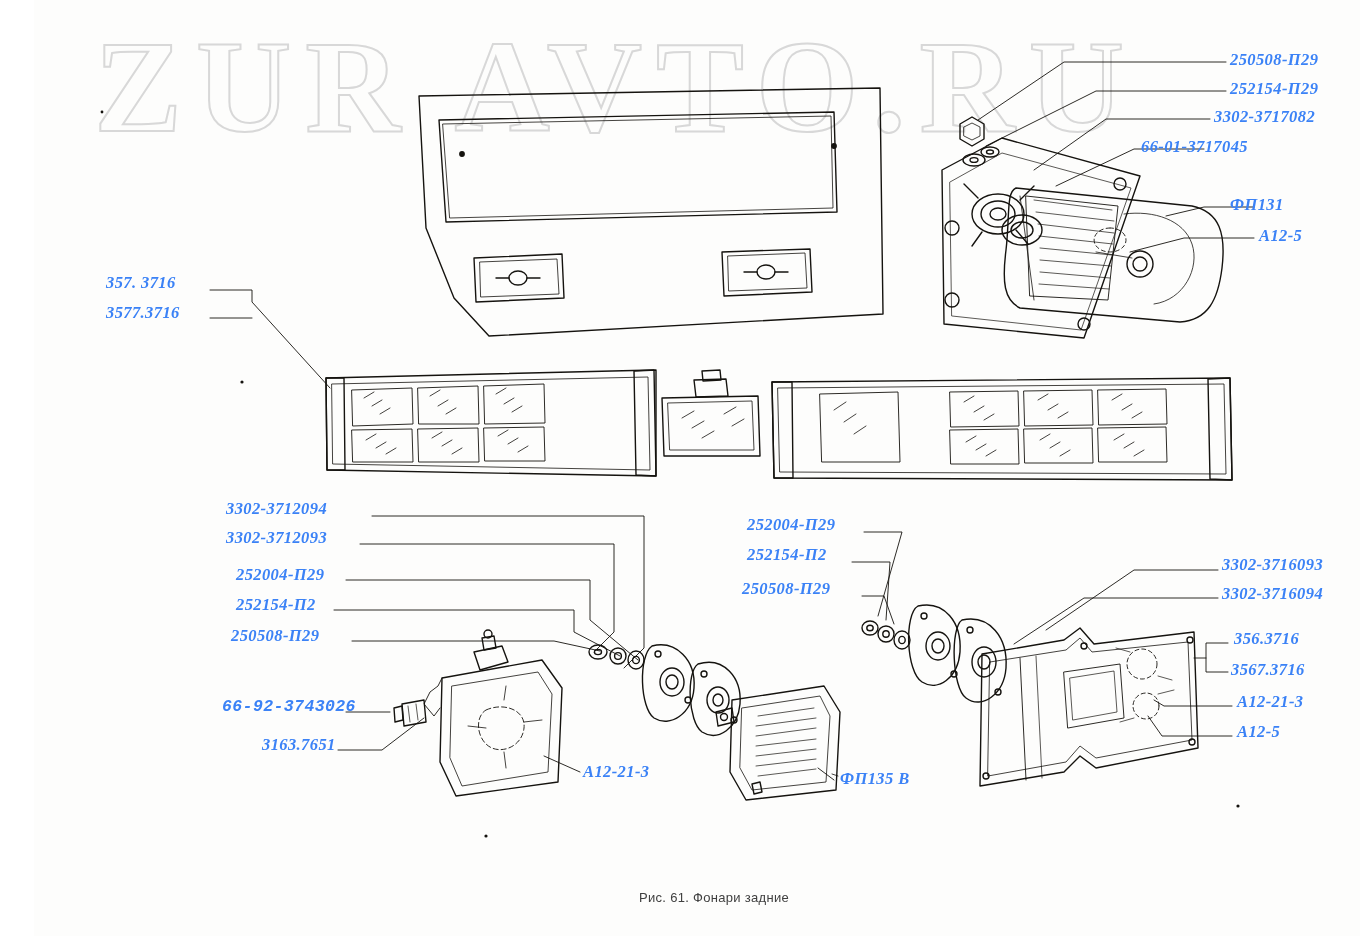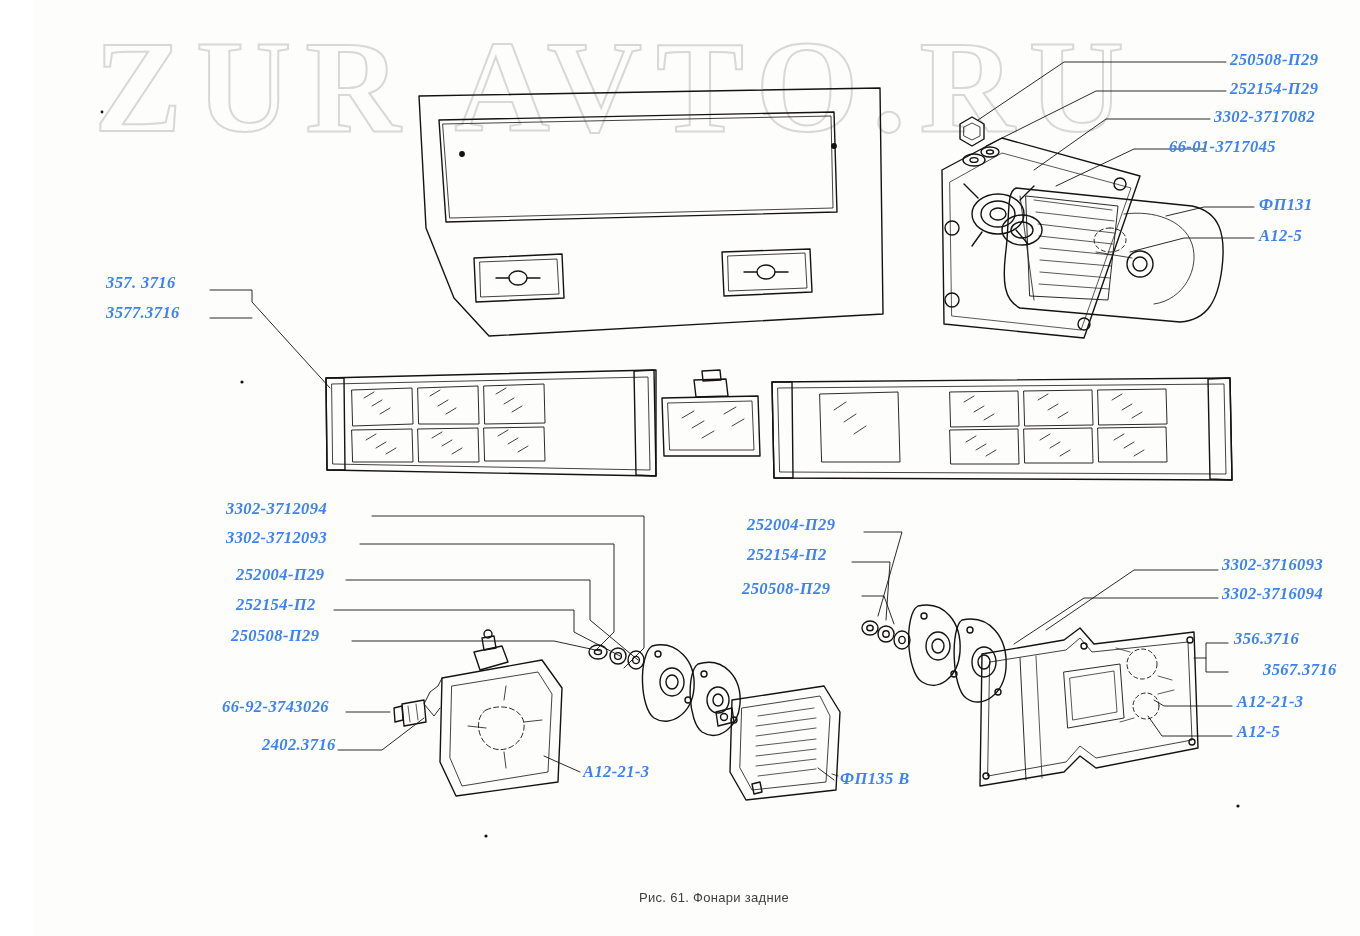--- a/index.html
+++ b/index.html
@@ -280,43 +280,43 @@
       <circle cx="208" cy="382" r="1.6" fill="#15130f" stroke="none"></circle>
       <circle cx="452" cy="836" r="1.6" fill="#15130f" stroke="none"></circle>
       <circle cx="1204" cy="806" r="1.6" fill="#15130f" stroke="none"></circle>
       <circle cx="68" cy="112" r="1.4" fill="#15130f" stroke="none"></circle>
     </g>
   </svg>
 
   <div class="lbl" style="left:1196px; top:50px;">250508-П29</div>
   <div class="lbl" style="left:1196px; top:79px;">252154-П29</div>
   <div class="lbl" style="left:1180px; top:107px;">3302-3717082</div>
-  <div class="lbl" style="left:1135px; top:137px;text-align:right;">66-01-3717045</div>
-  <div class="lbl" style="left:1225px; top:195px;">ФП131</div>
+  <div class="lbl" style="left:1107px; top:137px;text-align:right;">66-01-3717045</div>
+  <div class="lbl" style="left:1196px; top:195px;">ФП131</div>
   <div class="lbl" style="left:1225px; top:226px;">А12-5</div>
 
   <div class="lbl" style="left:72px; top:273px;">357. 3716</div>
   <div class="lbl" style="left:72px; top:303px;">3577.3716</div>
 
   <div class="lbl" style="left:192px; top:499px;">3302-3712094</div>
   <div class="lbl" style="left:192px; top:528px;">3302-3712093</div>
   <div class="lbl" style="left:202px; top:565px;">252004-П29</div>
   <div class="lbl" style="left:202px; top:595px;">252154-П2</div>
   <div class="lbl" style="left:197px; top:626px;">250508-П29</div>
-  <div class="lbl" style="left:188px; top:697px;">66-92-3743026</div>
-  <div class="lbl" style="left:228px; top:735px;">2402.3716</div>
+  <div class="lbl" style="left:188px; top:697px;font-family:Liberation Mono, monospace;">66-92-3743026</div>
+  <div class="lbl" style="left:228px; top:735px;">3163.7651</div>
 
   <div class="lbl" style="left:713px; top:515px;">252004-П29</div>
   <div class="lbl" style="left:713px; top:545px;">252154-П2</div>
   <div class="lbl" style="left:708px; top:579px;">250508-П29</div>
   <div class="lbl" style="left:549px; top:762px;">А12-21-3</div>
   <div class="lbl" style="left:806px; top:769px;">ФП135 В</div>
 
   <div class="lbl" style="left:1188px; top:555px;">3302-3716093</div>
   <div class="lbl" style="left:1188px; top:584px;">3302-3716094</div>
   <div class="lbl" style="left:1200px; top:629px;">356.3716</div>
-  <div class="lbl" style="left:1229px; top:660px;font-style:italic;">3567.3716</div>
+  <div class="lbl" style="left:1197px; top:660px;font-style:italic;">3567.3716</div>
   <div class="lbl" style="left:1203px; top:692px;">А12-21-3</div>
   <div class="lbl" style="left:1203px; top:722px;">А12-5</div>
 
   <div class="caption">Рис. 61. Фонари задние</div>
 
 </div>
 
 </body></html>

